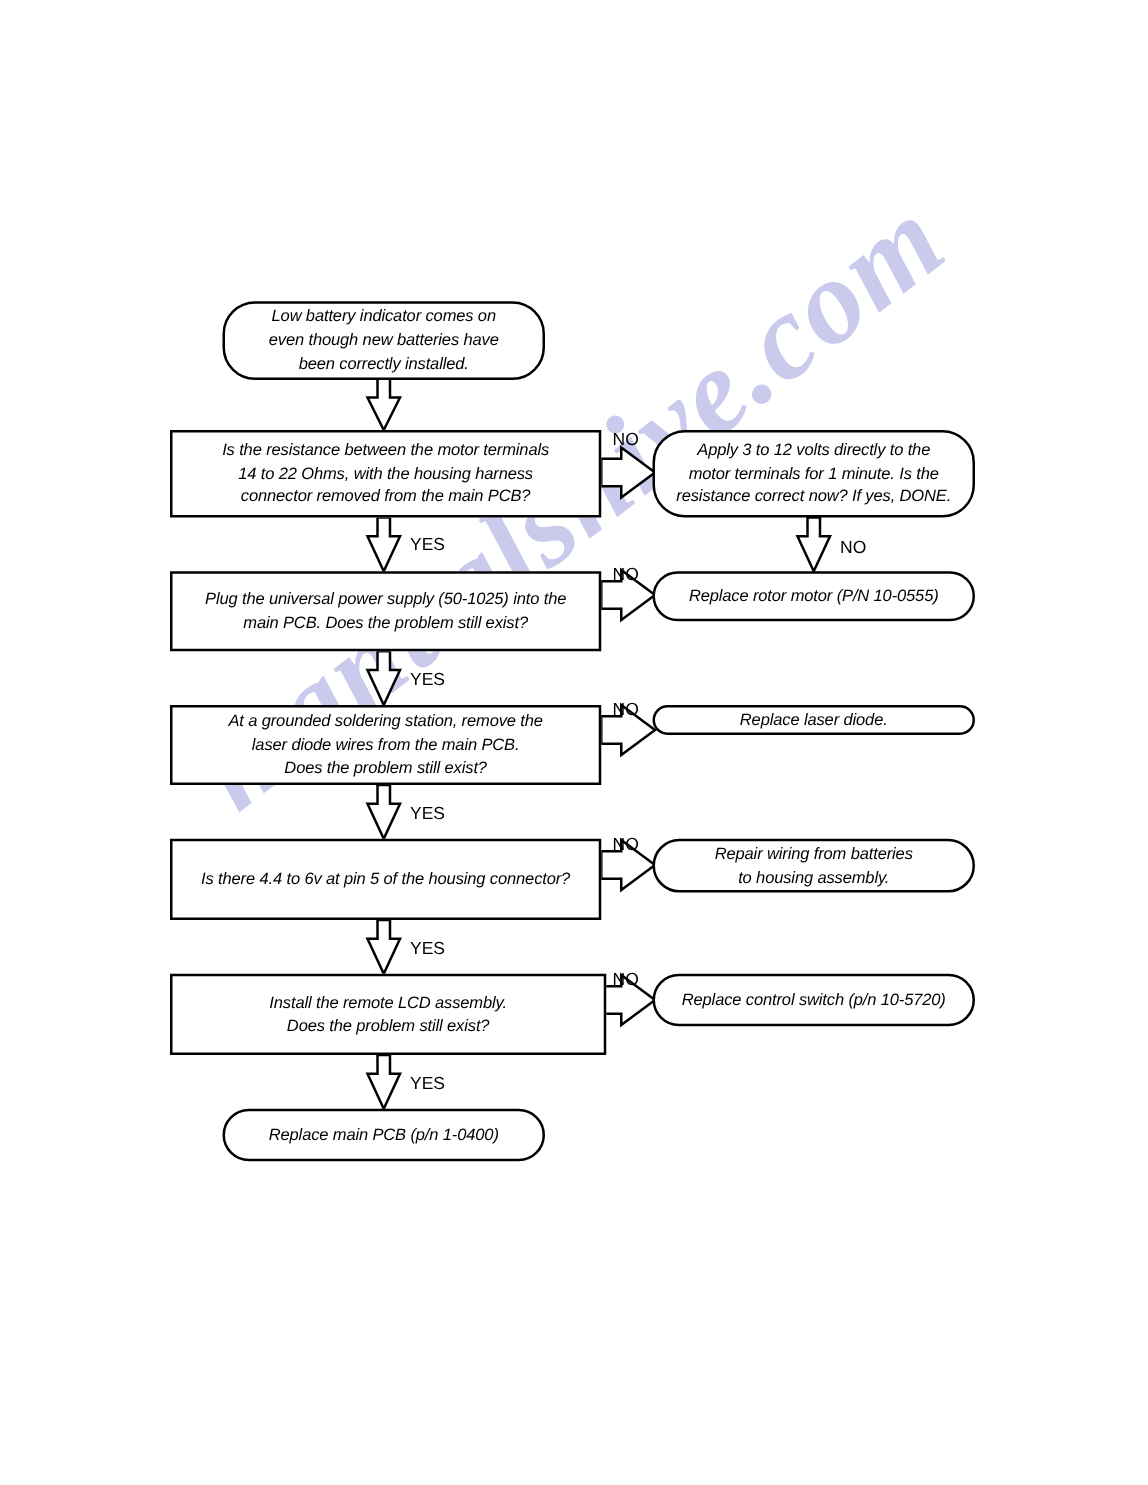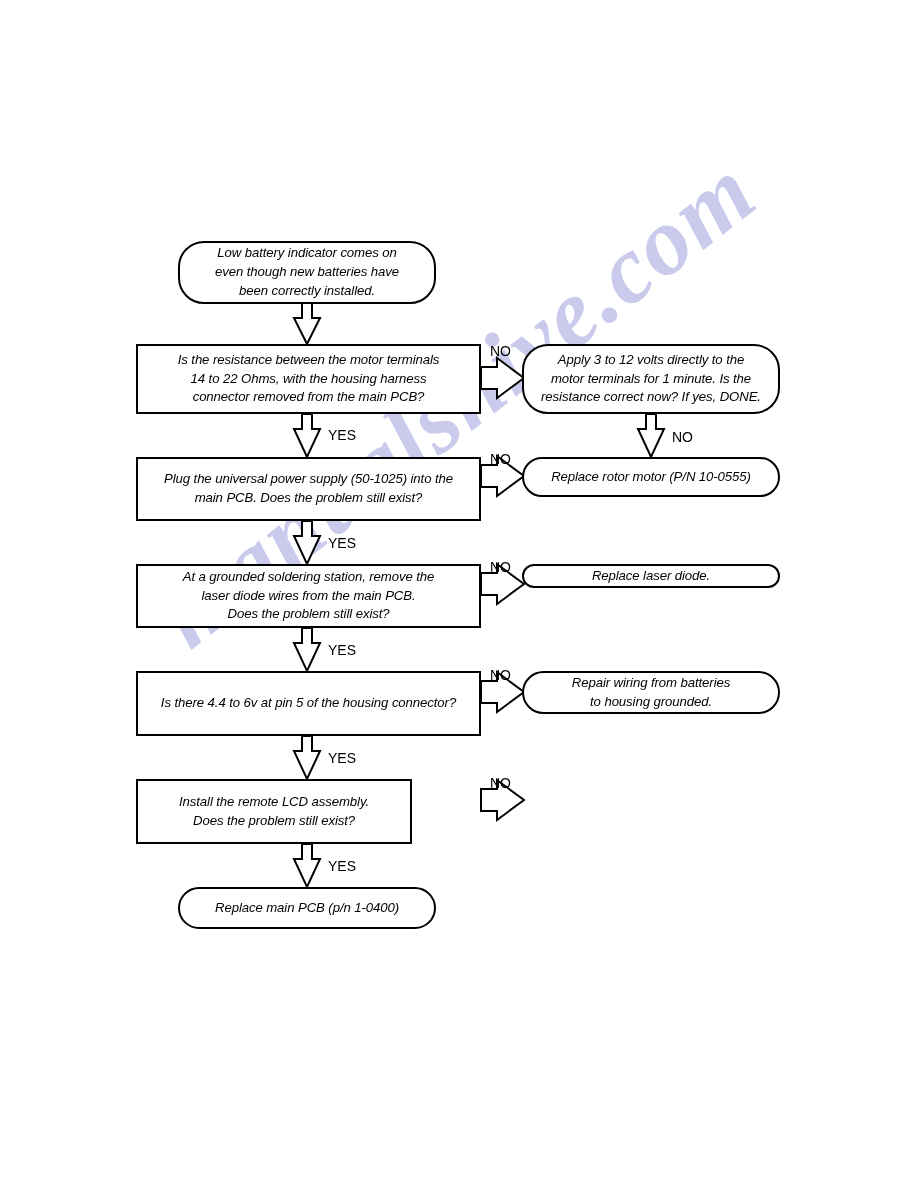--- a/index.html
+++ b/index.html
@@ -166,28 +166,31 @@
   <div class="node rounded" style="left:522px; top:564px; width:258px; height:24px;">
     <div class="txt">Replace laser diode.</div>
   </div>
 
   <div class="node" style="left:136px; top:671px; width:345px; height:65px;">
     <div class="txt">Is there 4.4 to 6v at pin 5 of the housing connector?</div>
   </div>
 
   <div class="node rounded" style="left:522px; top:671px; width:258px; height:43px;">
     <div class="txt">Repair wiring from batteries
-to housing grounded.</div>
-  </div>
-
-  <div class="node" style="left:136px; top:779px; width:276px; height:65px;">
+to housing assembly.</div>
+  </div>
+
+  <div class="node" style="left:136px; top:779px; width:349px; height:65px;">
     <div class="txt">Install the remote LCD assembly.
 Does the problem still exist?</div>
   </div>
 
+  <div class="node rounded" style="left:522px; top:779px; width:258px; height:42px;">
+    <div class="txt">Replace control switch (p/n 10-5720)</div>
+  </div>
 
   <div class="node rounded" style="left:178px; top:887px; width:258px; height:42px;">
     <div class="txt">Replace main PCB (p/n 1-0400)</div>
   </div>
 
   <div class="edge-label" style="left:328px; top:428px;">YES</div>
   <div class="edge-label" style="left:328px; top:536px;">YES</div>
   <div class="edge-label" style="left:328px; top:643px;">YES</div>
   <div class="edge-label" style="left:328px; top:751px;">YES</div>
   <div class="edge-label" style="left:328px; top:859px;">YES</div>

